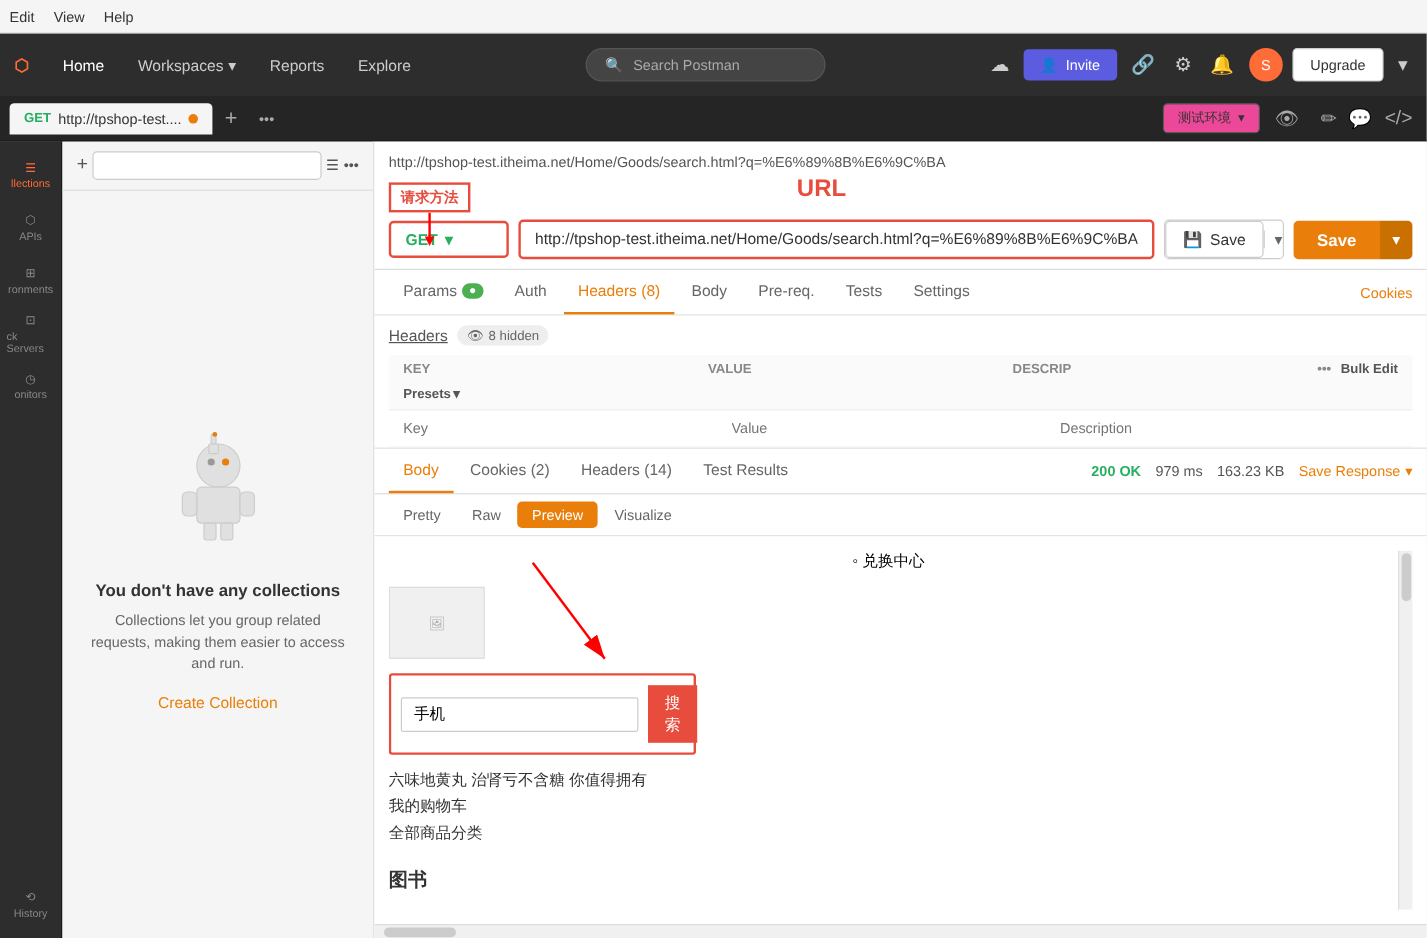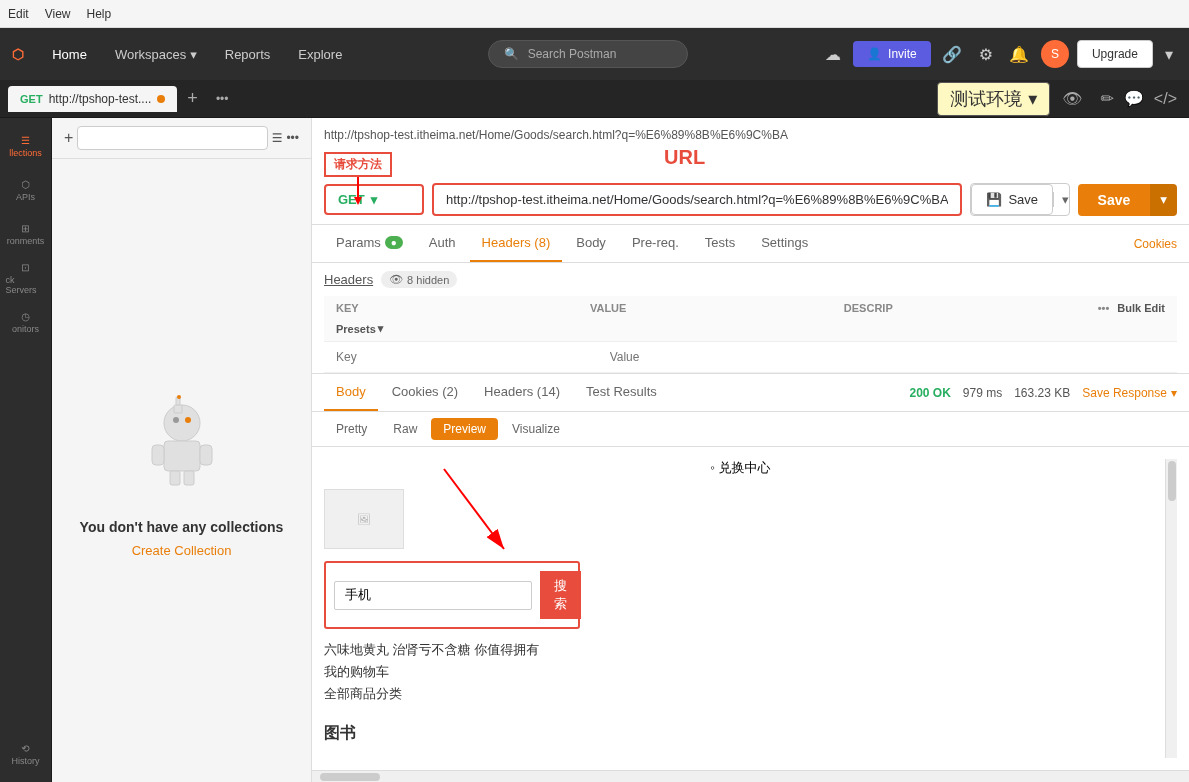--- a/index.html
+++ b/index.html
@@ -161,21 +161,21 @@
   <div class="tab active">
     <span class="tab-method">GET</span>
     <span>http://tpshop-test....</span>
     <span class="tab-dot"></span>
   </div>
   <span class="tab-add">+</span>
   <span class="tab-more">•••</span>
   <div style="flex:1"></div>
 
   <div style="display:flex;align-items:center;gap:8px;margin-right:8px;">
-    <div style="background:#fef9c3;border:1px solid #555;border-radius:4px;padding:4px 12px;color:#333;font-size:18px;display:flex;align-items:center;gap:6px;cursor:pointer;">
+    <div style="background:#ec4899;border:1px solid #555;border-radius:4px;padding:4px 12px;color:#333;font-size:11px;display:flex;align-items:center;gap:6px;cursor:pointer;">
       <span>测试环境</span>
       <span>▾</span>
     </div>
     <button class="icon-btn" style="color:#aaa;">👁</button>
   </div>
 
   <button class="icon-btn" style="color:#aaa;">✏</button>
   <button class="icon-btn" style="color:#aaa;">💬</button>
   <button class="icon-btn" style="color:#aaa;">&lt;/&gt;</button>
 </div>
@@ -228,20 +228,21 @@
           <rect x="20" y="52" width="12" height="20" rx="4" fill="#e0e0e0" stroke="#ccc" stroke-width="1"></rect>
           <rect x="68" y="52" width="12" height="20" rx="4" fill="#e0e0e0" stroke="#ccc" stroke-width="1"></rect>
           <rect x="38" y="78" width="10" height="14" rx="2" fill="#e0e0e0" stroke="#ccc" stroke-width="1"></rect>
           <rect x="52" y="78" width="10" height="14" rx="2" fill="#e0e0e0" stroke="#ccc" stroke-width="1"></rect>
           <rect x="42" y="12" width="8" height="8" rx="1" fill="#e0e0e0" stroke="#ccc" stroke-width="1"></rect>
           <rect x="44" y="4" width="4" height="8" rx="1" fill="#e0e0e0" stroke="#ccc" stroke-width="1"></rect>
           <circle cx="47" cy="4" r="2" fill="#e97f0a"></circle>
         </svg>
       </div>
       <div class="empty-title">You don't have any collections</div>
+      <div class="empty-desc">Collections let you group related requests, making them easier to access and run.</div>
       <a class="create-collection-btn">Create Collection</a>
     </div>
   </div>
 
   <div class="main-area">
 
     <div class="url-bar-container">
 
       <div style="font-size:12px;color:#555;margin-bottom:8px;padding:2px 0;">http://tpshop-test.itheima.net/Home/Goods/search.html?q=%E6%89%8B%E6%9C%BA</div>
 
@@ -310,20 +311,23 @@
           <span>Presets</span>
           <span>▾</span>
         </span>
       </div>
       <div class="table-row">
         <div class="table-cell">
           <input type="text" placeholder="Key" style="">
         </div>
         <div class="table-cell">
           <input type="text" placeholder="Value" style="">
+        </div>
+        <div class="table-cell">
+          <input type="text" placeholder="Description" style="">
         </div>
       </div>
     </div>
 
     <div class="response-section">
       <div class="response-tabs">
         <div class="resp-tab active">Body</div>
         <div class="resp-tab">Cookies (2)</div>
         <div class="resp-tab">Headers (14)</div>
         <div class="resp-tab">Test Results</div>

